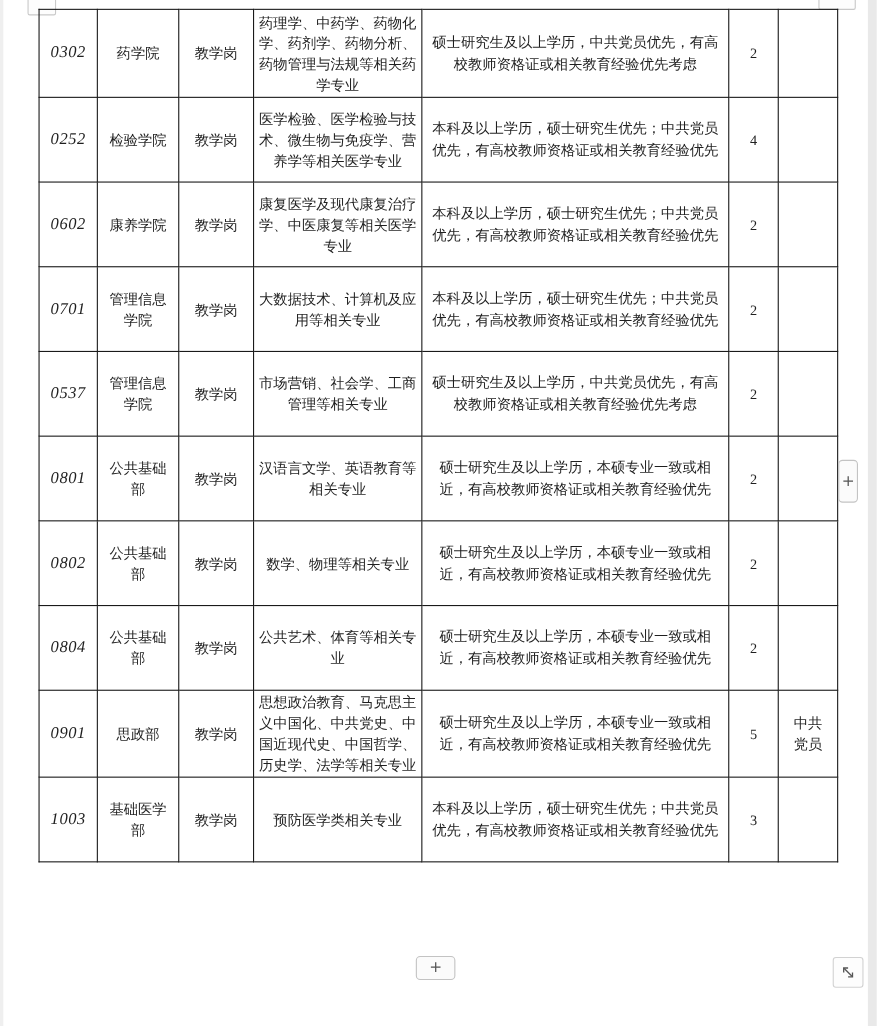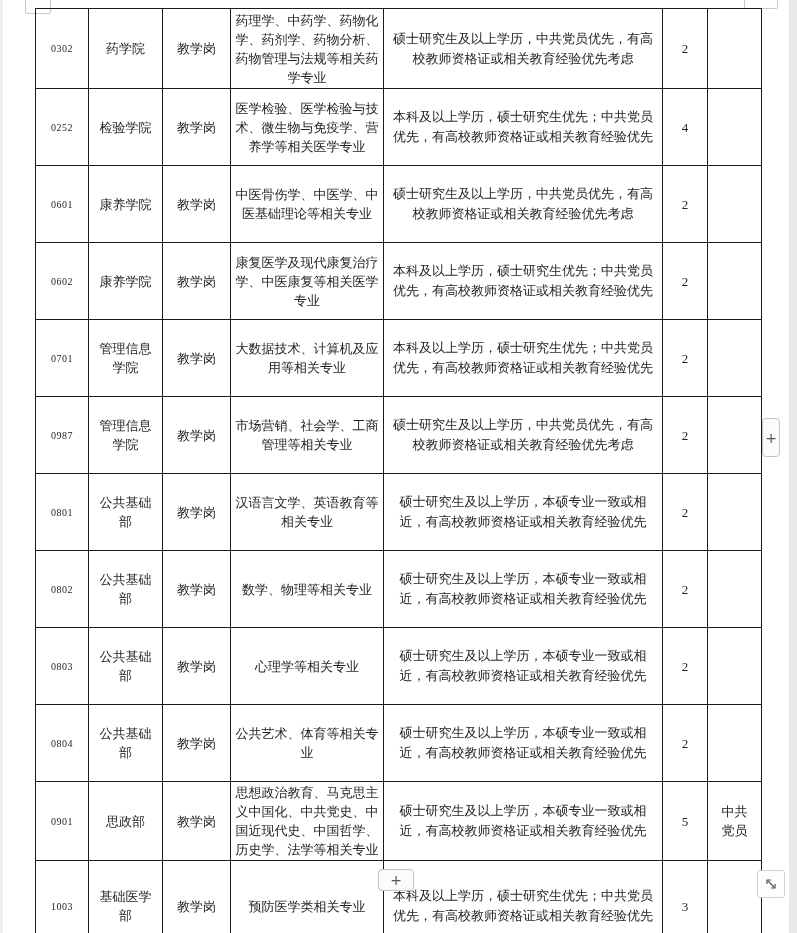--- a/index.html
+++ b/index.html
@@ -25,21 +25,21 @@
     padding:1px 2px;
     word-break:break-all;
   }
   .doc-table col.c1{width:53px;}
   .doc-table col.c2{width:74px;}
   .doc-table col.c3{width:68px;}
   .doc-table col.c4{width:153px;}
   .doc-table col.c5{width:279px;}
   .doc-table col.c6{width:45px;}
   .doc-table col.c7{width:54px;}
-  .doc-table td.cell-code{font-size:10px;letter-spacing:0.5px;}
+  .doc-table td.cell-code{font-size:15px;letter-spacing:0.5px;font-style:italic;}
   .doc-table td.cell-dept{padding:1px 8px;}
   .doc-table td.cell-req{padding:18px 5px;line-height:20px;}
   .doc-table td.cell-note{padding:1px 12px;}
   .doc-table tr:nth-child(1){height:80px;}
   .doc-table tr:nth-child(2){height:64px;}
   .doc-table tr:nth-child(3){height:46px;}
   .doc-table tr:nth-child(4){height:45px;}
   .doc-table tr:nth-child(5){height:59px;}
   .doc-table tr:nth-child(6){height:48px;}
   .doc-table tr:nth-child(7){height:53px;}
@@ -98,48 +98,39 @@
       <tr>
     <td class="cell-code">0252</td>
     <td class="cell-dept">检验学院</td>
     <td class="cell-post">教学岗</td>
     <td class="cell-major">医学检验、医学检验与技术、微生物与免疫学、营养学等相关医学专业</td>
     <td class="cell-req">本科及以上学历，硕士研究生优先；中共党员优先，有高校教师资格证或相关教育经验优先</td>
     <td class="cell-count">4</td>
     <td class="cell-note"></td>
   </tr>
       <tr>
-    <td class="cell-code">0601</td>
-    <td class="cell-dept">康养学院</td>
-    <td class="cell-post">教学岗</td>
-    <td class="cell-major">中医骨伤学、中医学、中医基础理论等相关专业</td>
-    <td class="cell-req">硕士研究生及以上学历，中共党员优先，有高校教师资格证或相关教育经验优先考虑</td>
-    <td class="cell-count">2</td>
-    <td class="cell-note"></td>
-  </tr>
-      <tr>
     <td class="cell-code">0602</td>
     <td class="cell-dept">康养学院</td>
     <td class="cell-post">教学岗</td>
     <td class="cell-major">康复医学及现代康复治疗学、中医康复等相关医学专业</td>
     <td class="cell-req">本科及以上学历，硕士研究生优先；中共党员优先，有高校教师资格证或相关教育经验优先</td>
     <td class="cell-count">2</td>
     <td class="cell-note"></td>
   </tr>
       <tr>
     <td class="cell-code">0701</td>
     <td class="cell-dept">管理信息学院</td>
     <td class="cell-post">教学岗</td>
     <td class="cell-major">大数据技术、计算机及应用等相关专业</td>
     <td class="cell-req">本科及以上学历，硕士研究生优先；中共党员优先，有高校教师资格证或相关教育经验优先</td>
     <td class="cell-count">2</td>
     <td class="cell-note"></td>
   </tr>
       <tr>
-    <td class="cell-code">0987</td>
+    <td class="cell-code">0537</td>
     <td class="cell-dept">管理信息学院</td>
     <td class="cell-post">教学岗</td>
     <td class="cell-major">市场营销、社会学、工商管理等相关专业</td>
     <td class="cell-req">硕士研究生及以上学历，中共党员优先，有高校教师资格证或相关教育经验优先考虑</td>
     <td class="cell-count">2</td>
     <td class="cell-note"></td>
   </tr>
       <tr>
     <td class="cell-code">0801</td>
     <td class="cell-dept">公共基础部</td>
@@ -147,29 +138,20 @@
     <td class="cell-major">汉语言文学、英语教育等相关专业</td>
     <td class="cell-req">硕士研究生及以上学历，本硕专业一致或相近，有高校教师资格证或相关教育经验优先</td>
     <td class="cell-count">2</td>
     <td class="cell-note"></td>
   </tr>
       <tr>
     <td class="cell-code">0802</td>
     <td class="cell-dept">公共基础部</td>
     <td class="cell-post">教学岗</td>
     <td class="cell-major">数学、物理等相关专业</td>
-    <td class="cell-req">硕士研究生及以上学历，本硕专业一致或相近，有高校教师资格证或相关教育经验优先</td>
-    <td class="cell-count">2</td>
-    <td class="cell-note"></td>
-  </tr>
-      <tr>
-    <td class="cell-code">0803</td>
-    <td class="cell-dept">公共基础部</td>
-    <td class="cell-post">教学岗</td>
-    <td class="cell-major">心理学等相关专业</td>
     <td class="cell-req">硕士研究生及以上学历，本硕专业一致或相近，有高校教师资格证或相关教育经验优先</td>
     <td class="cell-count">2</td>
     <td class="cell-note"></td>
   </tr>
       <tr>
     <td class="cell-code">0804</td>
     <td class="cell-dept">公共基础部</td>
     <td class="cell-post">教学岗</td>
     <td class="cell-major">公共艺术、体育等相关专业</td>
     <td class="cell-req">硕士研究生及以上学历，本硕专业一致或相近，有高校教师资格证或相关教育经验优先</td>

